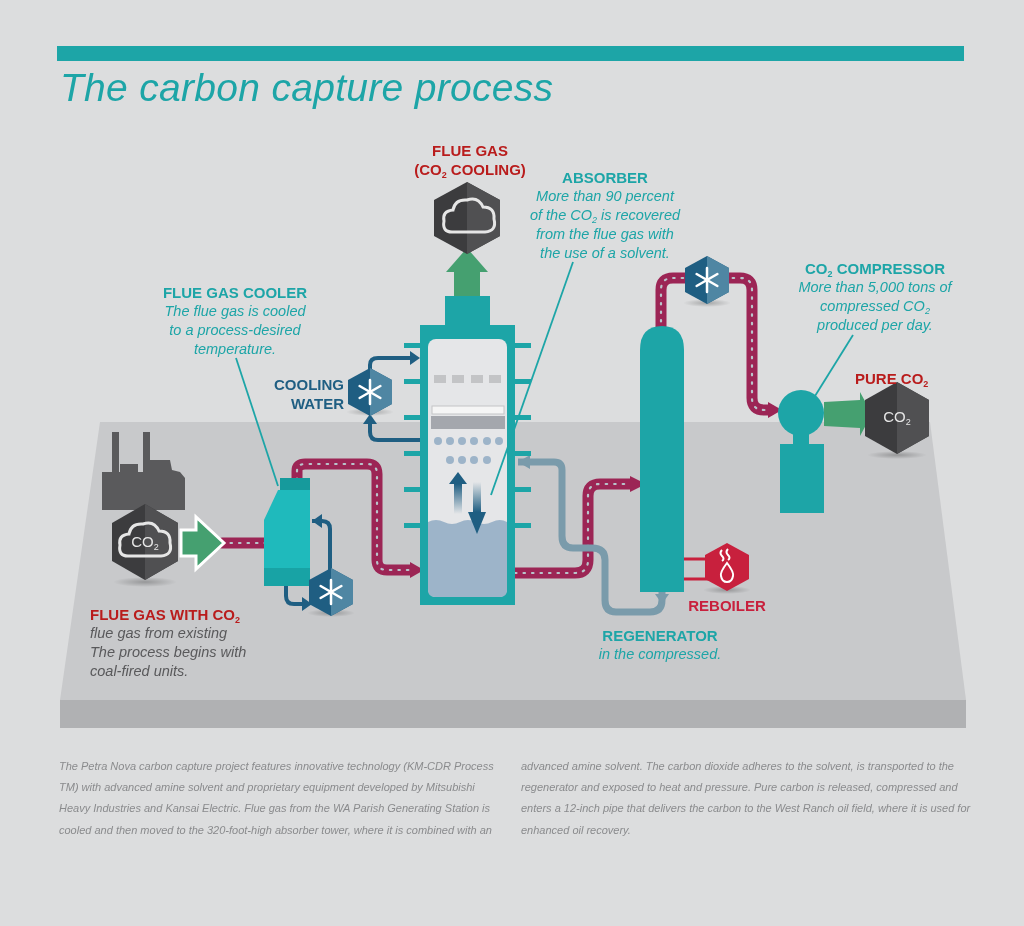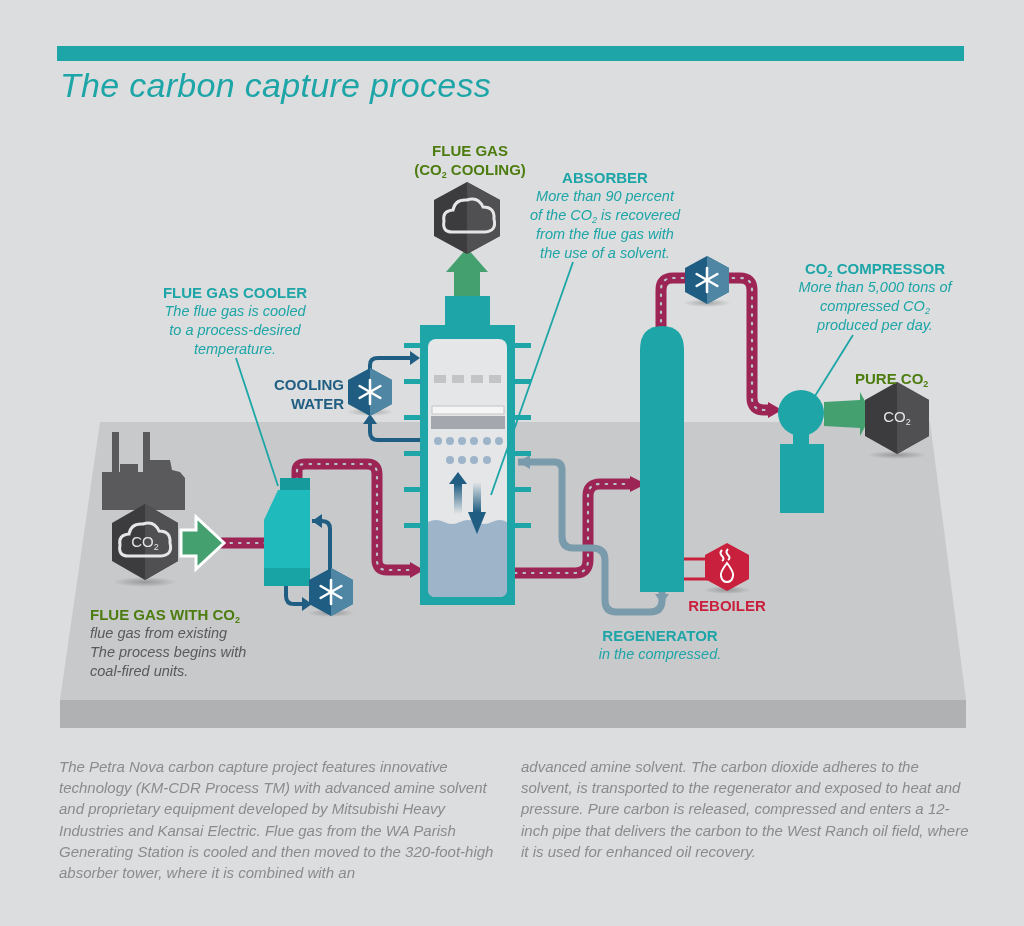--- a/index.html
+++ b/index.html
@@ -1,30 +1,30 @@
 <!DOCTYPE html>
 <html><head>
 <meta charset="utf-8">
 <style>
   html,body{margin:0;padding:0;}
   body{width:1024px;height:926px;background:#dcddde;position:relative;overflow:hidden;font-family:"Liberation Sans",sans-serif;}
   .abs{position:absolute;}
   #topbar{left:57px;top:46px;width:907px;height:15px;background:#1da5a7;}
-  #title{left:60px;top:66px;font-size:34px;font-style:italic;color:#1da5a7;font-weight:normal;letter-spacing:0.3px;margin:0;}
+  #title{left:60px;top:66px;font-size:39px;font-style:italic;color:#1da5a7;font-weight:normal;letter-spacing:0.3px;margin:0;}
   svg#diagram{position:absolute;left:0;top:0;}
   .lbl{position:absolute;text-align:center;line-height:19px;}
   .hdr{font-weight:bold;font-size:15px;}
   .dsc{font-style:italic;font-size:14.5px;}
   .teal{color:#1da5a7;}
-  .dark{color:#4d7c0f;}
+  .dark{color:#b91c1c;}
   .navy{color:#1f5e82;}
   .red{color:#c8203d;}
   .grey{color:#59595b;}
   sub{font-size:9px;vertical-align:-3px;line-height:0;}
-  .body-col{position:absolute;top:756px;width:450px;font-size:15px;font-style:italic;color:#8a8b8d;line-height:21.2px;}
+  .body-col{position:absolute;top:756px;width:450px;font-size:11px;font-style:italic;color:#8a8b8d;line-height:21.2px;}
   .hexlabel{font-family:"Liberation Sans",sans-serif;}
 </style>
 </head>
 <body>
 
 <div id="topbar" class="abs"></div>
 <h1 id="title" class="abs">The carbon capture process</h1>
 
 <svg id="diagram" width="1024" height="926" viewBox="0 0 1024 926">
   <defs>

